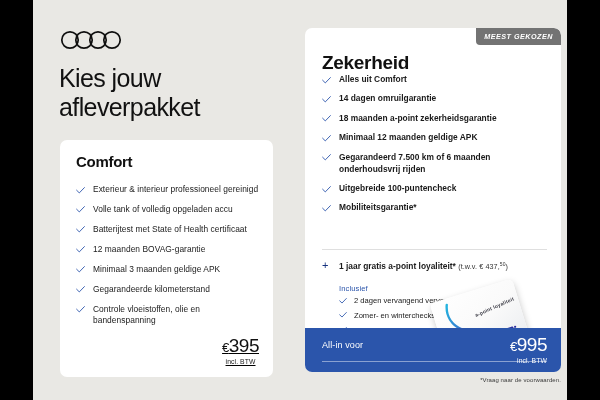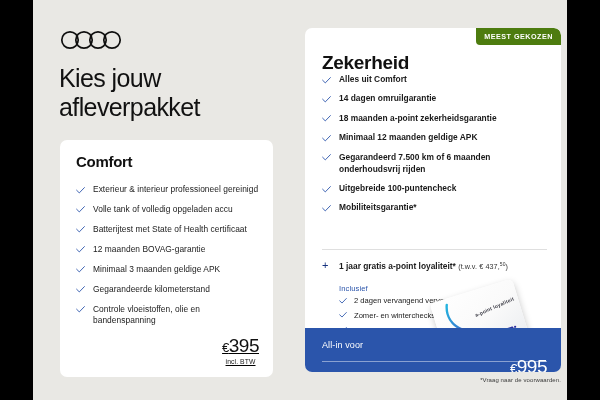--- a/index.html
+++ b/index.html
@@ -60,23 +60,23 @@
   .price-main .cur{font-size:13px;}
   .price-sub{font-size:6.8px;color:#222;margin-top:3px;letter-spacing:0.1px;}
 
   
   .card-zeker{
     position:absolute;left:272px;top:28px;width:256px;height:344px;
     background:#fff;border-radius:7px;overflow:hidden;
   }
   .badge{
     position:absolute;right:0px;top:0px;
-    background:#4d7c0f;color:#fff;
+    background:#737373;color:#fff;
     font-size:7.2px;font-weight:700;letter-spacing:0.5px;
-    padding:4px 8px 4px 8px;border-radius:0 7px 0 4px;
+    padding:4px 8px 4px 8px;border-radius:0 7px 0 4px;font-style:italic;
   }
   .zeker-title{
     position:absolute;left:17px;top:16px;
     font-size:19px;font-weight:700;color:#111;letter-spacing:-0.3px;margin-top:8px;
   }
   .zeker-list{
     position:absolute;left:17px;top:46px;right:14px;
     margin:0;padding:0;list-style:none;
   }
   .zeker-list li{
@@ -132,21 +132,21 @@
     position:absolute;left:0;bottom:0;width:256px;height:44px;
     background:#2b55ab;
   }
   .footer-label{
     position:absolute;left:17px;top:12px;
     color:#fff;font-size:9px;letter-spacing:0.1px;
   }
   .footer-price{
     position:absolute;right:14px;top:7px;text-align:right;color:#fff;
   }
-  .footer-price .fp-main{font-size:19px;line-height:1;letter-spacing:-0.5px;margin-top:22px;}
+  .footer-price .fp-main{font-size:19px;line-height:1;letter-spacing:-0.5px;}
   .footer-price .fp-main .cur{font-size:13px;}
   .footer-price .fp-sub{font-size:6.8px;margin-top:3px;letter-spacing:0.1px;}
   .footer-rule{
     position:absolute;left:17px;right:14px;bottom:10px;height:1px;background:rgba(255,255,255,0.45);
   }
   .disclaimer{
     position:absolute;left:272px;top:377px;width:256px;
     text-align:right;padding-right:4px;
     font-size:6px;color:#3a3a3a;letter-spacing:0.1px;
   }

